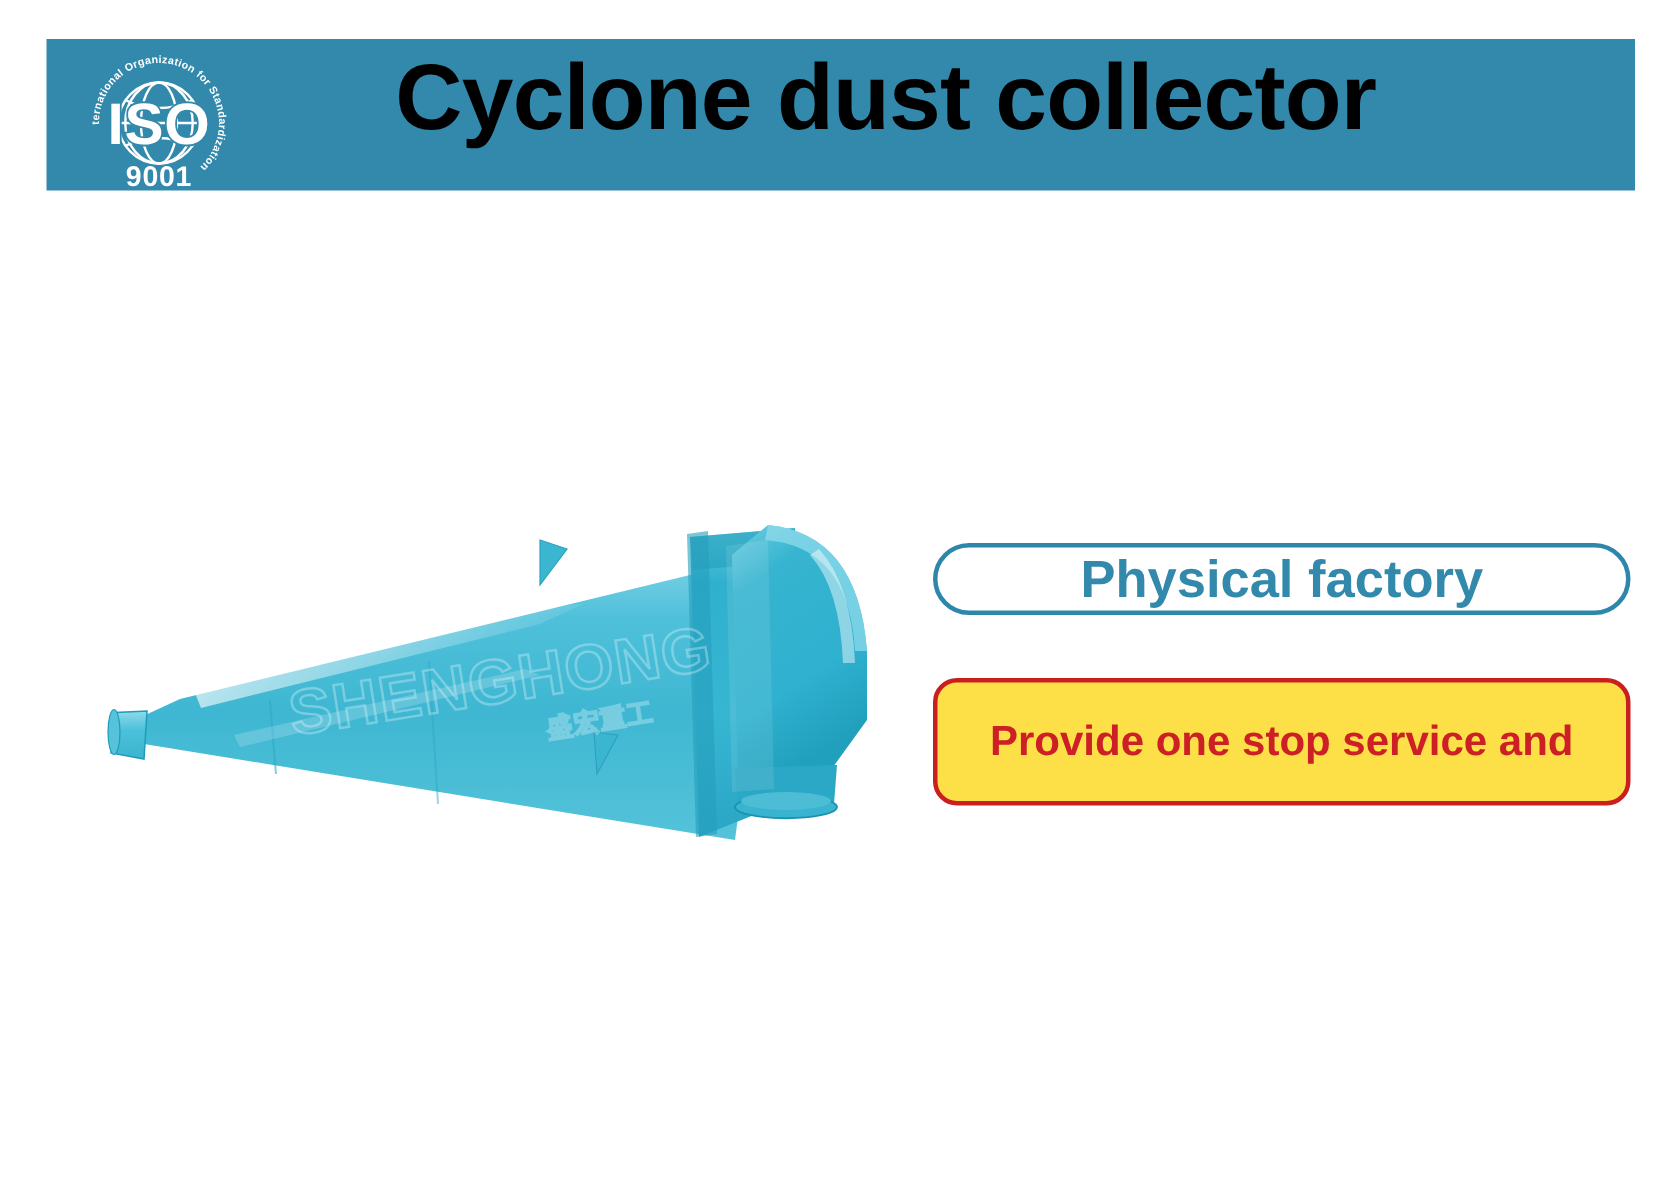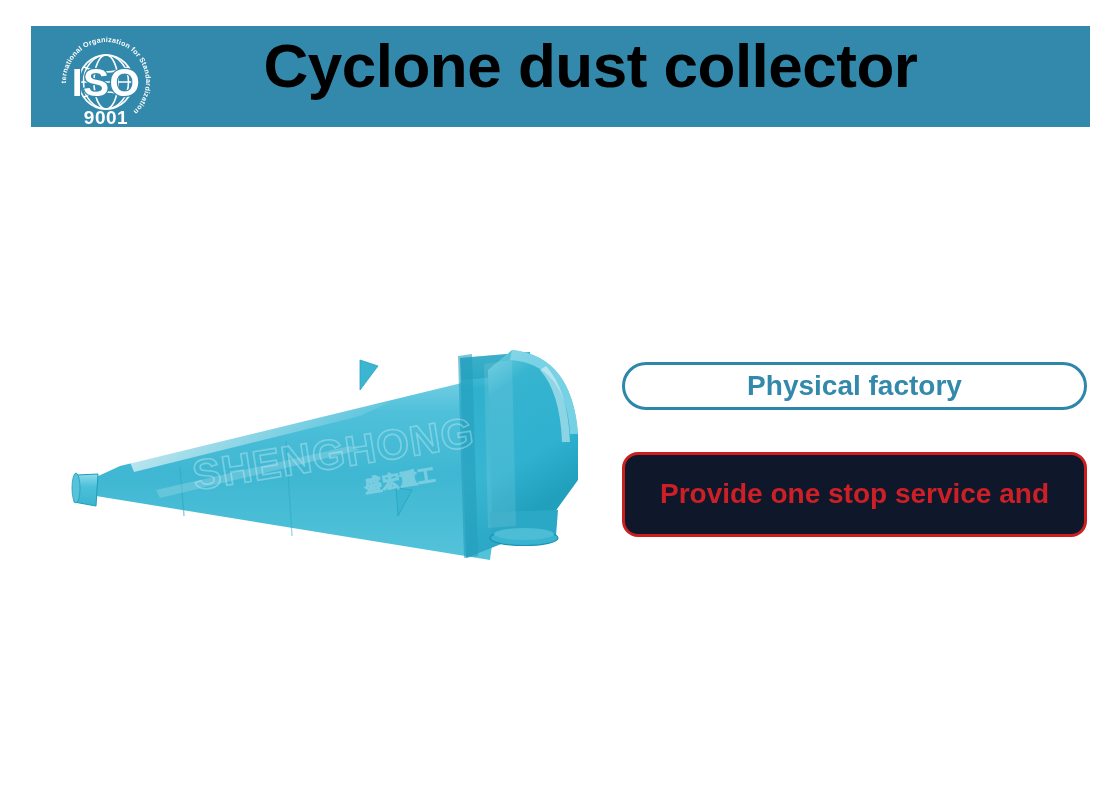--- a/index.html
+++ b/index.html
@@ -74,37 +74,37 @@
     box-sizing: border-box;
     border: 3px solid #2e86ab;
     border-radius: 26px;
     background: #ffffff;
     display: flex;
     align-items: center;
     justify-content: center;
   }
   .callout-blue .label {
     color: #3389ab;
-    font-size: 28px;
+    font-size: 35px;
     font-weight: bold;
     line-height: 1;
     letter-spacing: 0px;
     white-space: nowrap;
   }
 
   .callout-red {
     position: absolute;
     left: 622px;
     top: 452px;
     width: 465px;
     height: 85px;
     box-sizing: border-box;
     border: 3px solid #c9201f;
     border-radius: 16px;
-    background: #0f172a;
+    background: #fde047;
     display: flex;
     align-items: center;
     justify-content: center;
     text-align: center;
   }
   .callout-red .label {
     color: #cc2026;
     font-size: 28px;
     font-weight: bold;
     line-height: 1.22;

